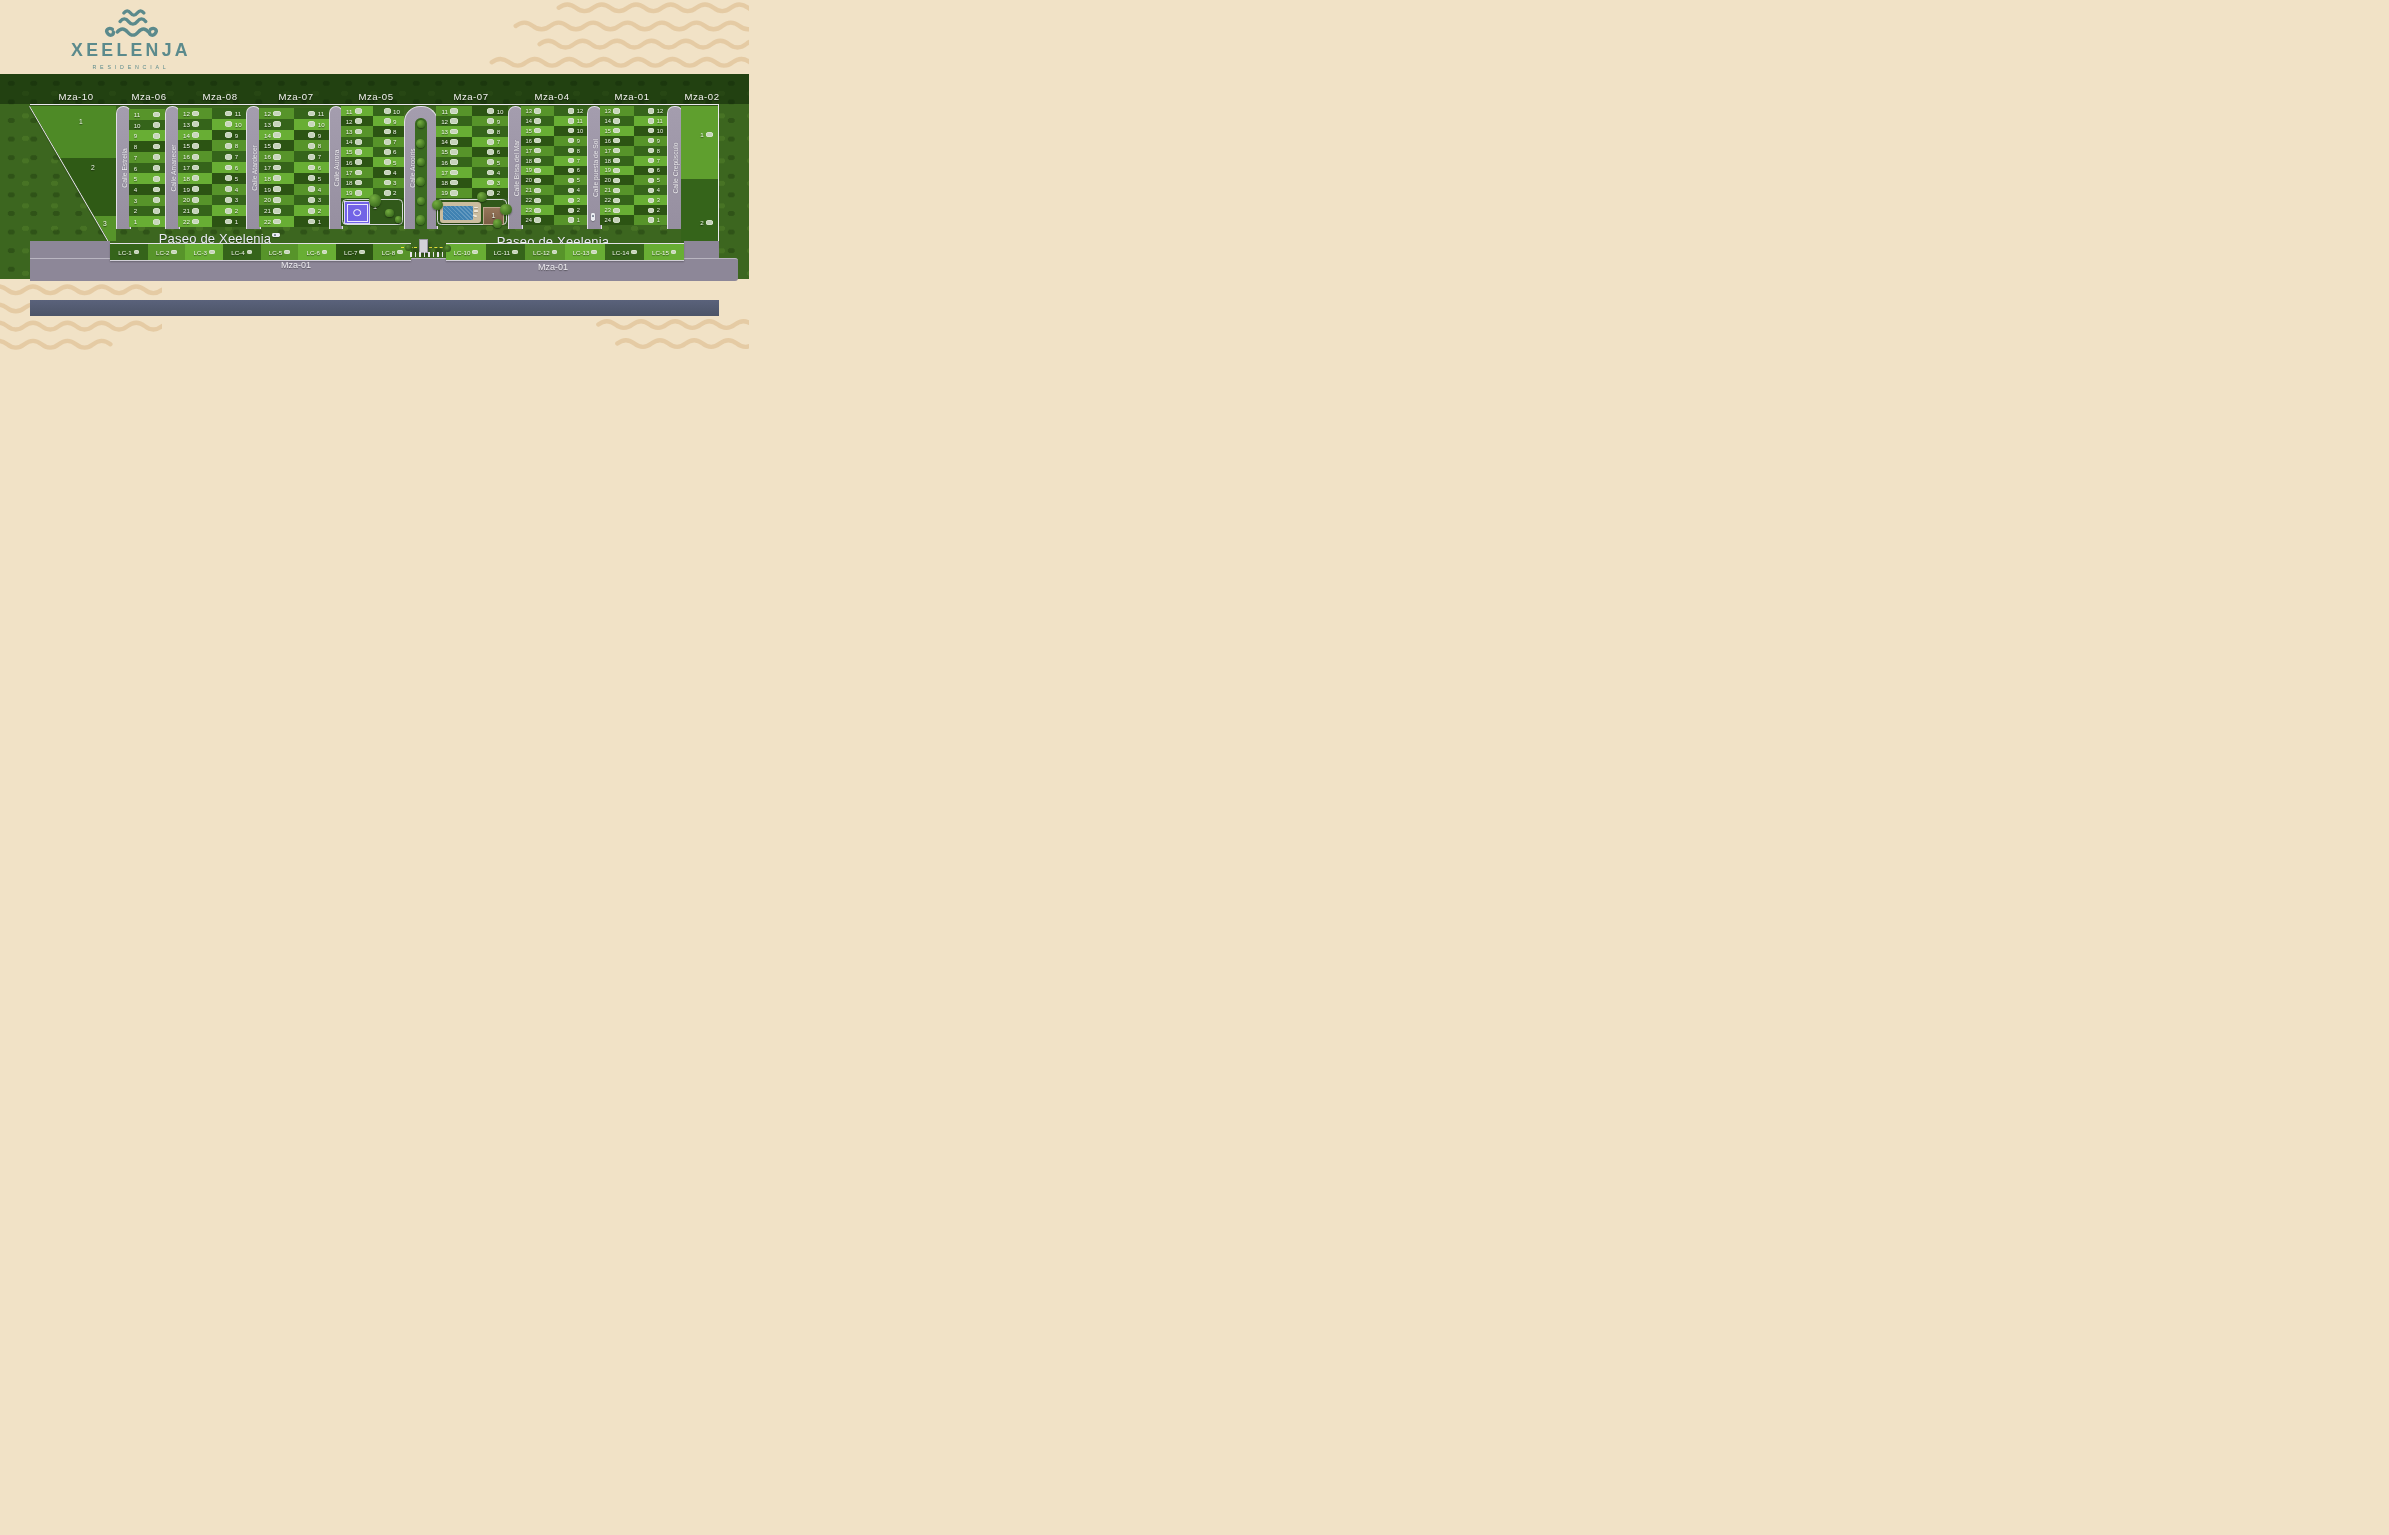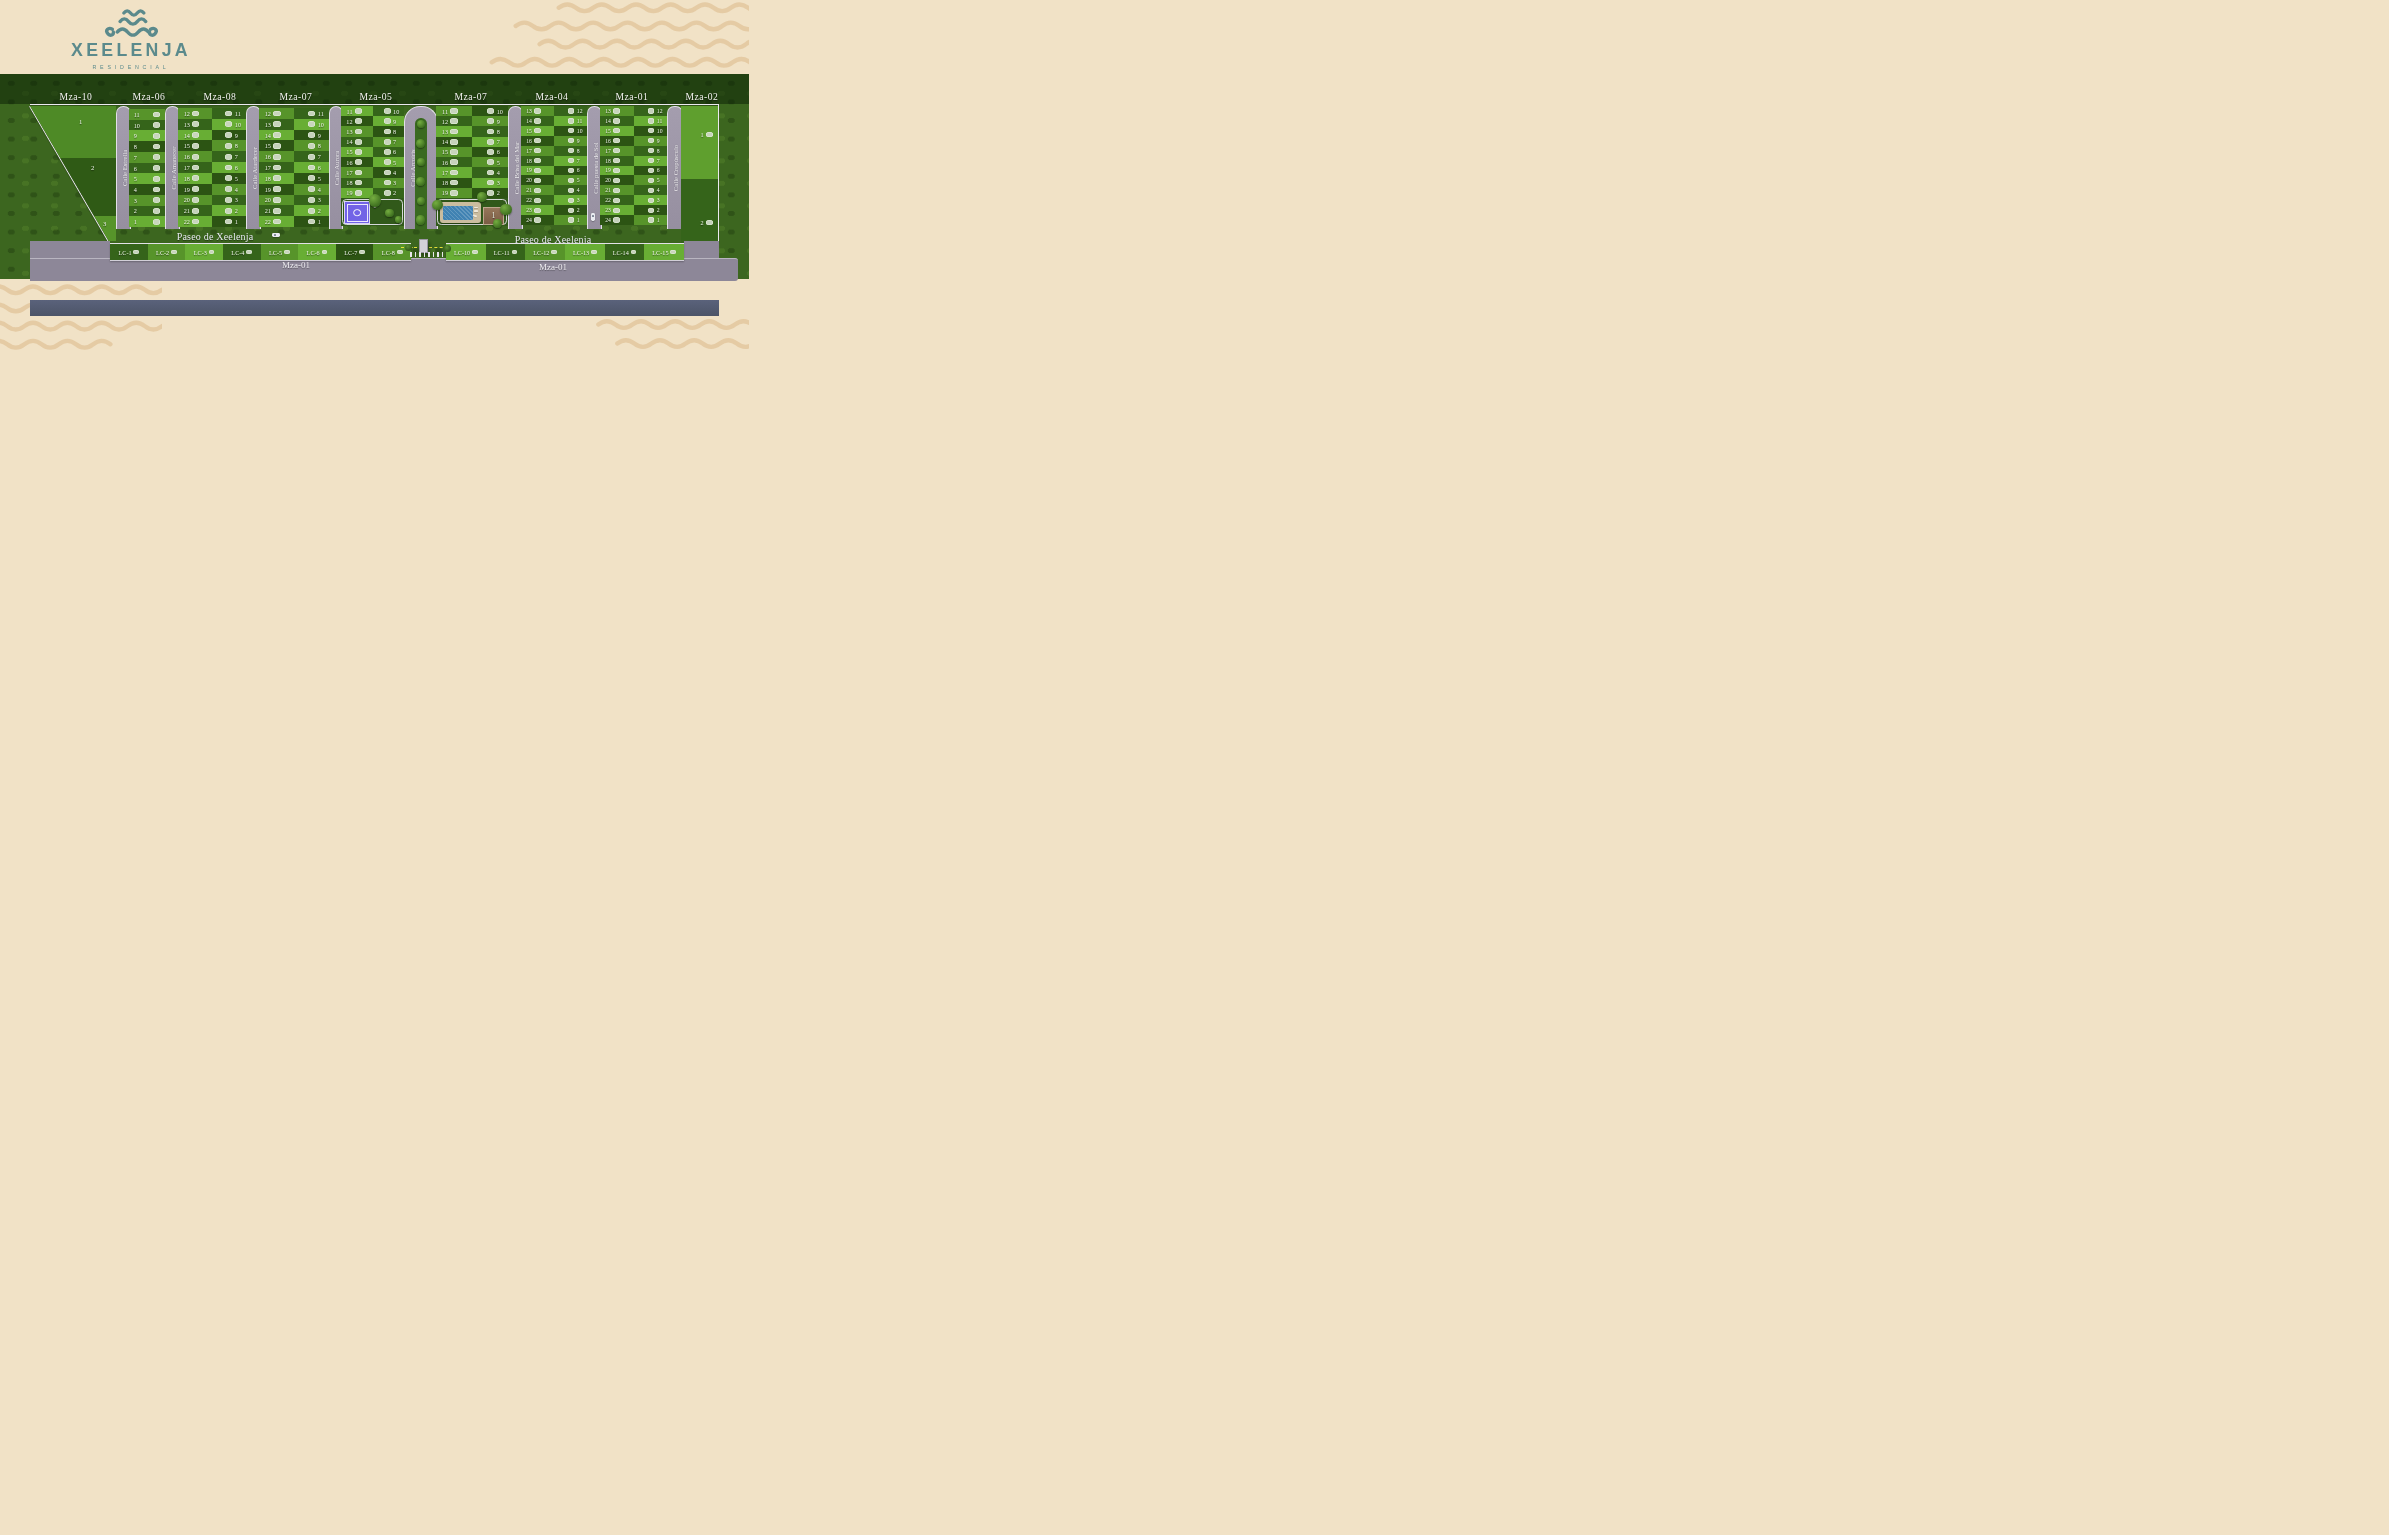--- a/index.html
+++ b/index.html
@@ -8,21 +8,21 @@
   .waves path{fill:none;stroke:#e3c79e;stroke-width:9;stroke-linecap:round;opacity:.85;}
   
   .logo{position:absolute;left:57px;top:6.7px;width:148px;text-align:center;color:#5b8a8c;}
   .logo-icon{display:block;margin:0 auto;}
   .logo-icon path{fill:none;stroke:#5b8a8c;stroke-width:7;stroke-linecap:round;}
   .logo-title{font-size:17.7px;font-weight:bold;letter-spacing:3.3px;margin-top:1px;}
   .logo-sub{font-size:5.3px;letter-spacing:3.8px;margin-top:2.9px;}
   
   .band{position:absolute;left:0;top:74px;width:779px;height:205px;background-color:#3c661f;
     background-image:radial-gradient(rgba(18,40,6,.30) 20%,transparent 21%),radial-gradient(rgba(110,160,55,.22) 16%,transparent 17%);
-    background-size:22.5px 18.6px,29px 22.5px;background-position:0 0,11px 8.1px;font-family:Liberation Serif, serif;}
+    background-size:22.5px 18.6px,29px 22.5px;background-position:0 0,11px 8.1px;}
   .band-top{position:absolute;left:0;top:0;width:100%;height:30px;background:rgba(8,28,4,.5);}
   .top-label{position:absolute;top:17px;transform:translateX(-50%);color:#f3f4ef;font-size:9.6px;letter-spacing:0.5px;text-shadow:0 0.5px 1.4px rgba(0,0,0,.6);white-space:nowrap;}
   .bline{position:absolute;background:#eceaf0;box-shadow:0 0.5px 1px rgba(0,0,0,.4);}
   
   .street{position:absolute;top:32px;height:122px;background:linear-gradient(#a49dae,#968fa0);border:0.7px solid #e2dfe8;border-bottom:none;border-radius:7.2px 7.2px 0 0;}
   .street-name{position:absolute;top:50%;left:50%;transform:translate(-50%,-50%) rotate(-90deg);transform-origin:center;white-space:nowrap;color:#f4f2f7;font-size:6.7px;text-shadow:0 0.5px 1px rgba(0,0,0,.45);}
   .median{position:absolute;left:9.6px;top:10.5px;width:12.4px;bottom:0;background:#3a6a20;border-radius:5.7px 5.7px 0 0;}
   
   .block{position:absolute;}
   .col{position:absolute;top:0;bottom:0;display:flex;flex-direction:column;}
@@ -55,21 +55,21 @@
   .amenity-num{position:absolute;color:#f0f6ea;font-size:7.2px;text-shadow:0 0.5px 1px rgba(0,0,0,.6);}
   .deck{position:absolute;left:3.8px;top:3.8px;width:41px;height:21px;background:#cbbd9f;border-radius:2.9px;box-shadow:0 0.5px 1.4px rgba(0,0,0,.35);}
   .pool{position:absolute;left:3.3px;top:3.8px;width:30px;height:14px;background:#4082b2;border-radius:1px;
     background-image:repeating-linear-gradient(45deg,rgba(255,255,255,.18) 0 1px,transparent 1px 2.9px);}
   .lounger{position:absolute;width:4.3px;height:1.9px;background:#efe9db;border-radius:0.5px;box-shadow:0 0.5px 0.5px rgba(0,0,0,.3);}
   .bldg{position:absolute;left:47px;top:8.6px;width:19px;height:16px;background:linear-gradient(#96765a,#7a5d44);border:0.5px solid #bda98e;display:flex;align-items:center;justify-content:center;}
   .bldg .amenity-num{position:static;}
   .tree{position:absolute;border-radius:50%;background:radial-gradient(circle at 35% 30%,#74ad40,#3f7020 72%);box-shadow:0 1px 1.4px rgba(0,0,0,.4);}
   
   .paseo{position:absolute;left:30px;top:226px;width:689px;height:16.2px;background:linear-gradient(#5a627b,#48506344);background-color:#4e5669;}
-  .paseo-label{position:absolute;transform:translateX(-50%);color:#e9ecf2;font-size:10px;letter-spacing:0.2px;text-shadow:0 0.5px 1px rgba(0,0,0,.5);white-space:nowrap;}
+  .paseo-label{position:absolute;transform:translateX(-50%);color:#e9ecf2;font-size:13px;letter-spacing:0.2px;text-shadow:0 0.5px 1px rgba(0,0,0,.5);white-space:nowrap;}
   .road-corner{position:absolute;background:#8d8798;}
   .bottom-road{position:absolute;left:30px;top:258px;width:708px;height:21.5px;background:#8d8798;border-top:1px solid #b9b5c1;border-radius:0 2.9px 2.9px 0;}
   .mza01-label{position:absolute;transform:translateX(-50%);color:#f0eef3;font-size:9px;text-shadow:0 0.5px 1px rgba(0,0,0,.4);white-space:nowrap;}
   
   .lc-strip{position:absolute;top:243px;height:16px;display:flex;border-top:1px solid #e3e1e8;border-bottom:1.4px solid #d2cfd9;box-shadow:0 1px 1.4px rgba(0,0,0,.25);}
   .lc-cell{flex:1;display:flex;align-items:center;justify-content:center;gap:1.9px;}
   .lc-label{color:#eef5e8;font-size:6.2px;text-shadow:0 0.5px 1px rgba(0,0,0,.55);}
   .lc-dot{width:5.7px;height:4.8px;border-radius:50%;background:rgba(206,216,196,.95);box-shadow:inset 0 0 0 0.5px rgba(240,246,232,.9);}
   
   .booth{position:absolute;left:419px;top:239px;width:7.2px;height:12.4px;background:#d3d1d8;border:0.5px solid #9b97a3;box-shadow:1.9px 3.3px 3.3px rgba(0,0,0,.3);}

